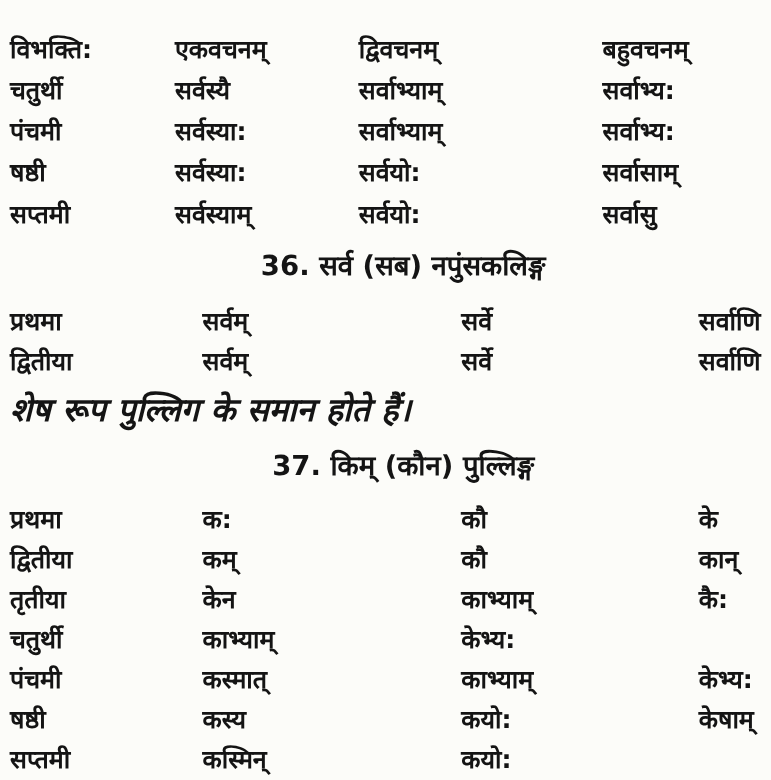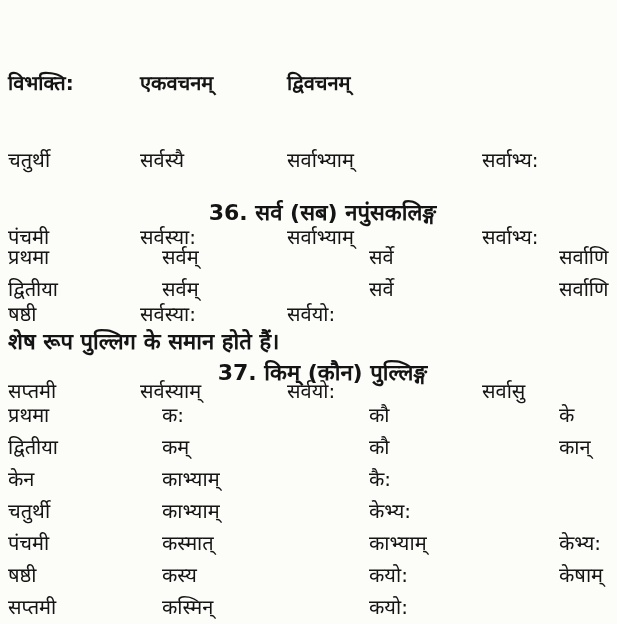--- a/index.html
+++ b/index.html
@@ -11,77 +11,80 @@
     background: #fcfcf9;
     font-family: "DejaVu Sans", sans-serif;
     color: #141414;
     overflow: hidden;
   }
   .tbl { position: absolute; left: 8px; right: 0; }
   .tbl-top { top: 23px; }
   .tbl-mid { top: 241px; }
   .tbl-bot { top: 399px; }
   .row { display: grid; align-items: center; }
-  .tbl-top .row { grid-template-columns: 132px 147px 195px 1fr; height: 33px; margin-top: 44px; }
+  .tbl-top .row { grid-template-columns: 132px 147px 195px 1fr; height: 33px; }
   .tbl-mid .row, .tbl-bot .row { grid-template-columns: 134px 187px 170px 1fr; height: 32px; gap: 20px; }
   .cell {
     font-size: 20px;
-    font-weight: 400;
+    font-weight: 700;
     line-height: 1.15;
     white-space: nowrap;
   }
-  .case { font-weight: 400; }
+  .case { font-weight: 700; }
   .hdr .cell { font-weight: 700; }
   .heading {
     position: absolute;
     left: 14px;
     width: 100%;
     text-align: center;
     font-size: 22px;
     font-weight: 700;
     white-space: nowrap;
   }
   .h36 { top: 196px; }
   .h37 { top: 356px; }
   .note {
     position: absolute;
     left: 8px;
-    top: 325px;
-    font-size: 22px;
+    top: 309px;
+    font-size: 26px;
     font-weight: 600;
     white-space: nowrap;
+    font-style: italic;
   }
 </style>
 </head>
 <body>
 
 <div class="page">
 
   <div class="tbl tbl-top">
     <div class="row hdr">
       <div class="cell">विभक्ति:</div>
       <div class="cell">एकवचनम्</div>
       <div class="cell">द्विवचनम्</div>
+      <div class="cell">बहुवचनम्</div>
     </div>
     <div class="row">
       <div class="cell case">चतुर्थी</div>
       <div class="cell">सर्वस्यै</div>
       <div class="cell">सर्वाभ्याम्</div>
       <div class="cell">सर्वाभ्य:</div>
     </div>
     <div class="row">
       <div class="cell case">पंचमी</div>
       <div class="cell">सर्वस्या:</div>
       <div class="cell">सर्वाभ्याम्</div>
       <div class="cell">सर्वाभ्य:</div>
     </div>
     <div class="row">
       <div class="cell case">षष्ठी</div>
       <div class="cell">सर्वस्या:</div>
       <div class="cell">सर्वयो:</div>
+      <div class="cell">सर्वासाम्</div>
     </div>
     <div class="row">
       <div class="cell case">सप्तमी</div>
       <div class="cell">सर्वस्याम्</div>
       <div class="cell">सर्वयो:</div>
       <div class="cell">सर्वासु</div>
     </div>
   </div>
 
   <div class="heading h36">36. सर्व (सब) नपुंसकलिङ्ग</div>
@@ -112,20 +115,21 @@
       <div class="cell">कौ</div>
       <div class="cell">के</div>
     </div>
     <div class="row">
       <div class="cell case">द्वितीया</div>
       <div class="cell">कम्</div>
       <div class="cell">कौ</div>
       <div class="cell">कान्</div>
     </div>
     <div class="row">
+      <div class="cell case">तृतीया</div>
       <div class="cell">केन</div>
       <div class="cell">काभ्याम्</div>
       <div class="cell">कै:</div>
     </div>
     <div class="row">
       <div class="cell case">चतुर्थी</div>
       <div class="cell">काभ्याम्</div>
       <div class="cell">केभ्य:</div>
     </div>
     <div class="row">

